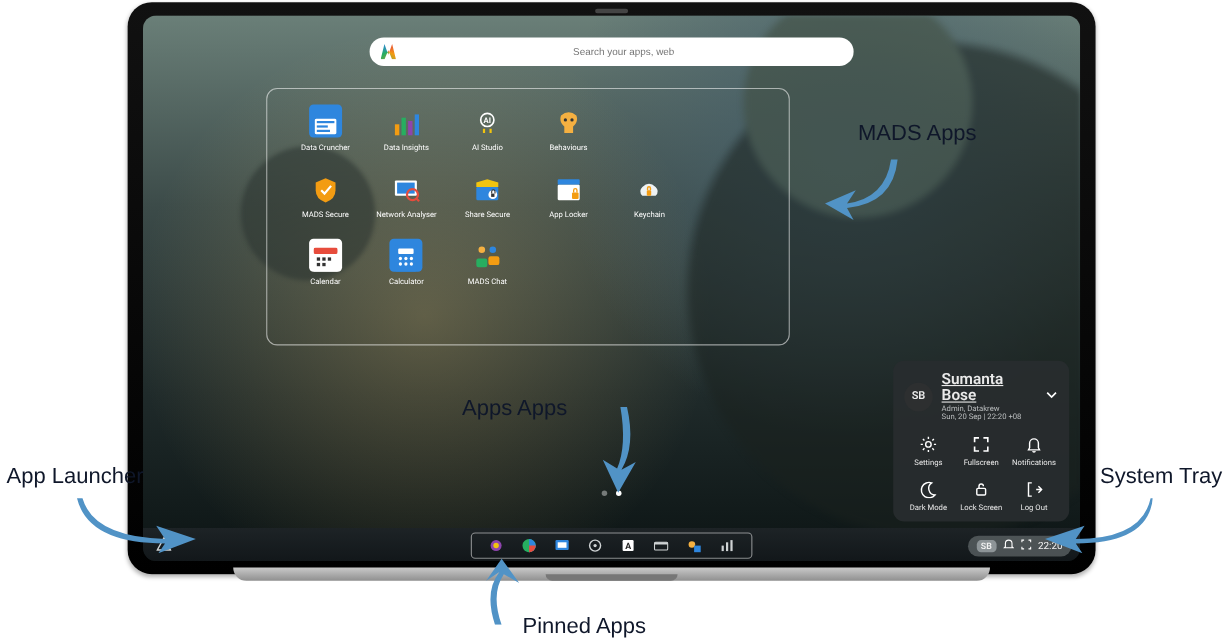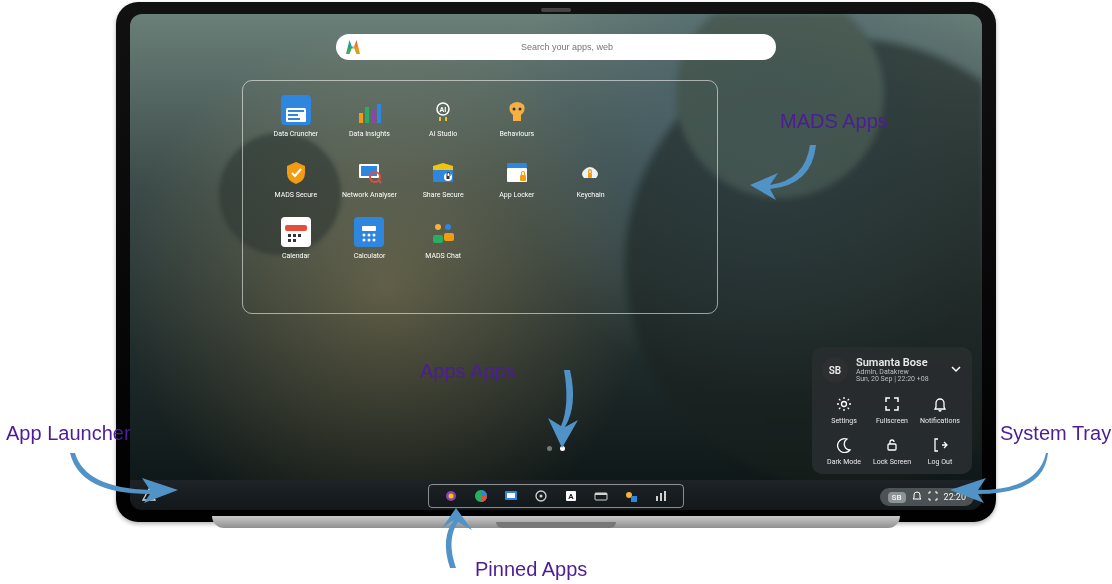--- a/index.html
+++ b/index.html
@@ -202,21 +202,21 @@
     display:flex; align-items:center; gap:8px;
     margin-bottom:10px;
   }
   .avatar {
     width:26px; height:26px; border-radius:50%;
     background:#2d2f30;
     display:flex; align-items:center; justify-content:center;
     font-size:10px; font-weight:600;
   }
   .userinfo { flex:1; line-height:1.1; }
-  .userinfo .nm { font-size:11px; font-weight:600; }
+  .userinfo .nm { font-size:14px; font-weight:600;text-decoration:underline; }
   .userinfo .sub { font-size:7px; color:#bcbfc0; }
   .chev { font-size:12px; cursor:pointer; }
   .tray-grid {
     display:grid; grid-template-columns:repeat(3,1fr);
     row-gap:10px; column-gap:4px;
   }
   .tray-item {
     display:flex; flex-direction:column; align-items:center; gap:3px;
     cursor:pointer;
     justify-content:space-between;
@@ -226,21 +226,21 @@
     display:flex; align-items:center; justify-content:center;
     font-size:14px;
   }
   .tray-item .tl { font-size:7px; text-align:center; }
 
   
   .callout {
     position:absolute;
     font-family: "Segoe UI", sans-serif;
     font-size: 20px;
-    color:#4c1d95;
+    color:#0f172a;
     font-weight: 300;
   }
   .callout.right { text-align:left; }
   .arrow { fill:#5193c6; }
 
   svg.ovarrow { position:absolute; }
 
 </style>
 </head>
 <body>

